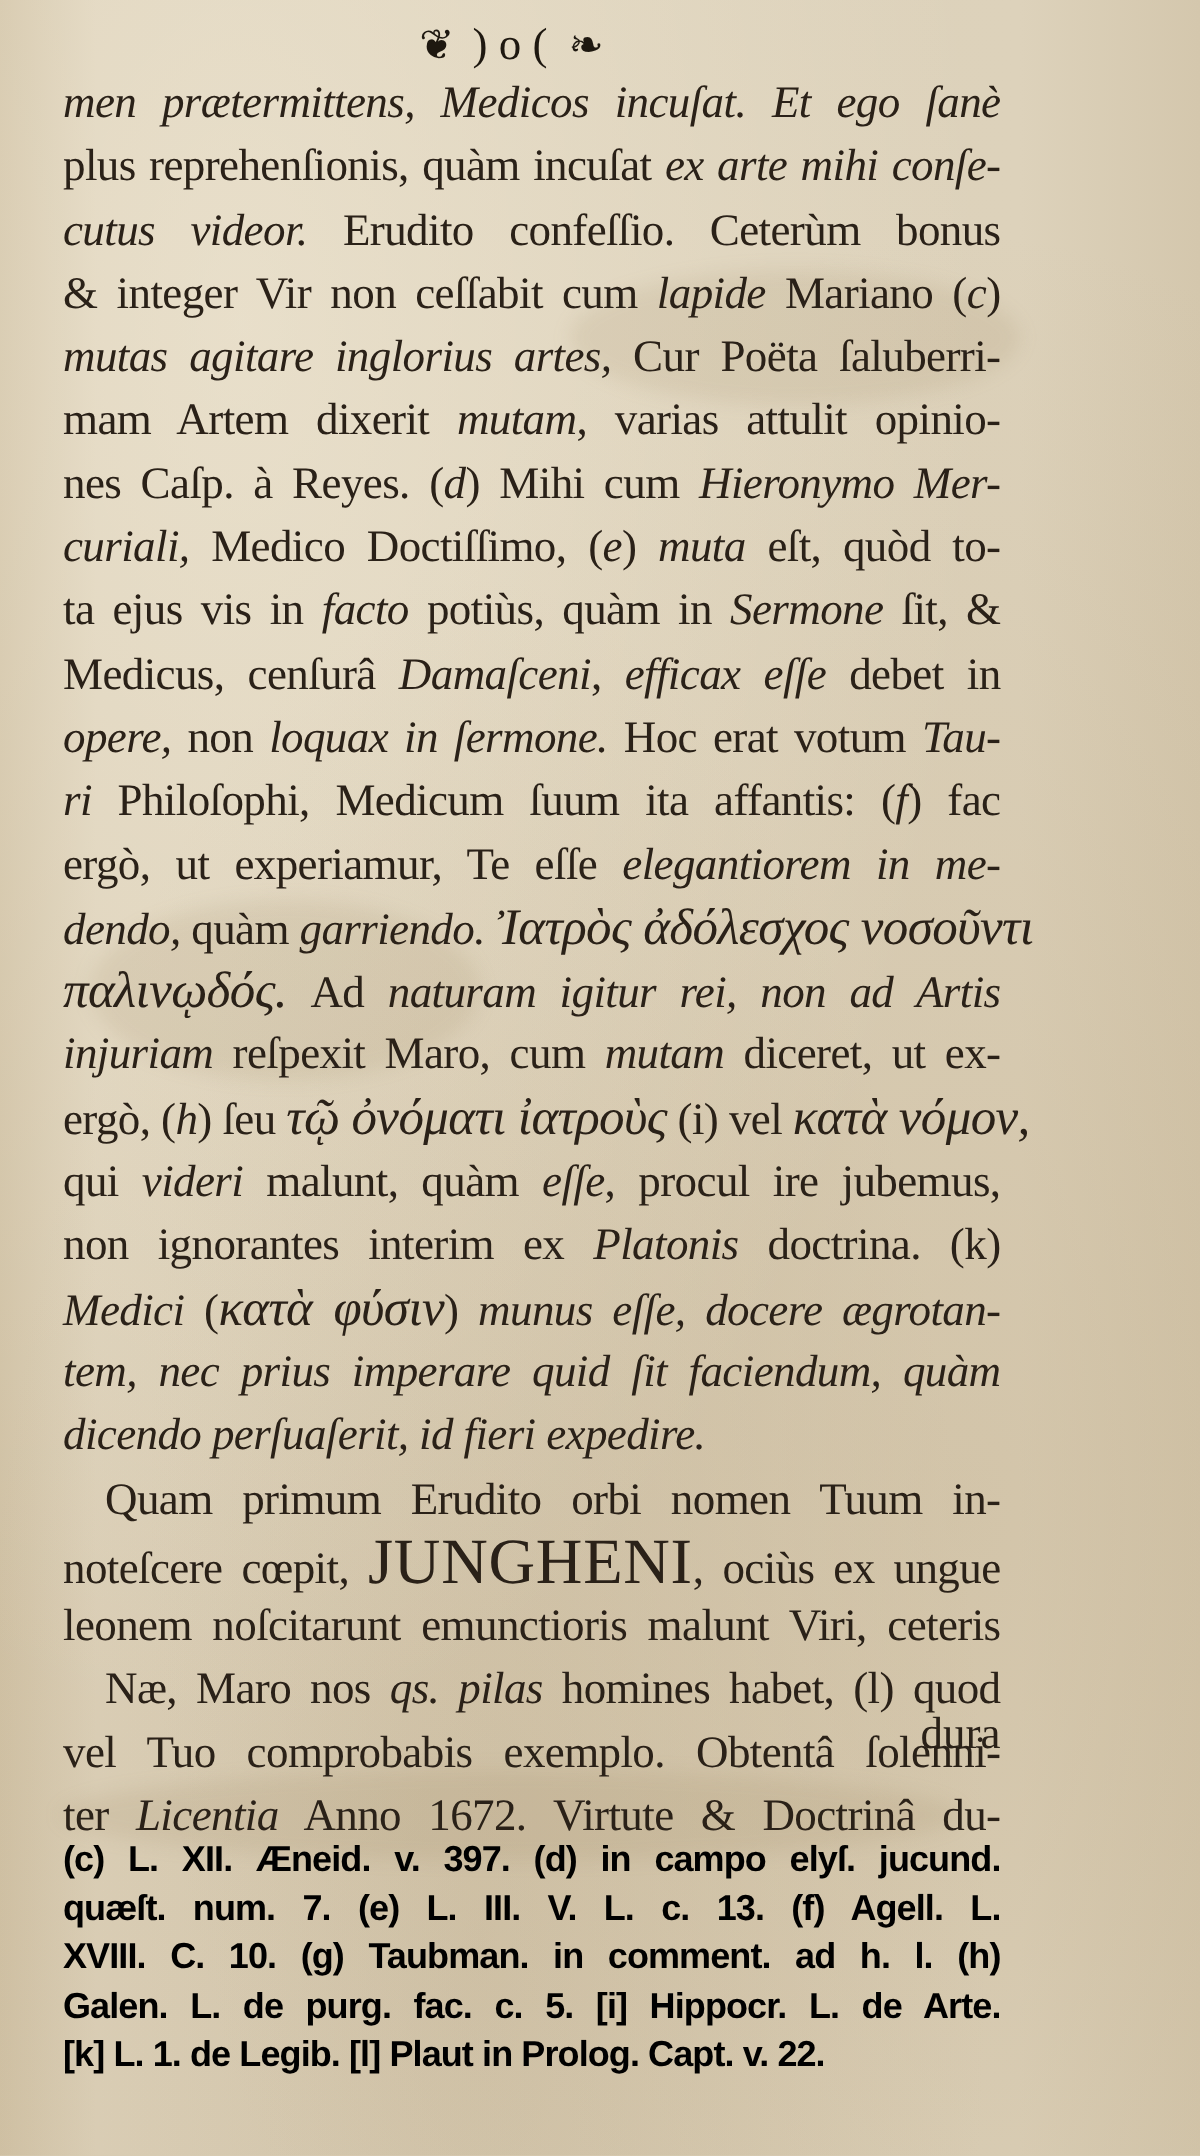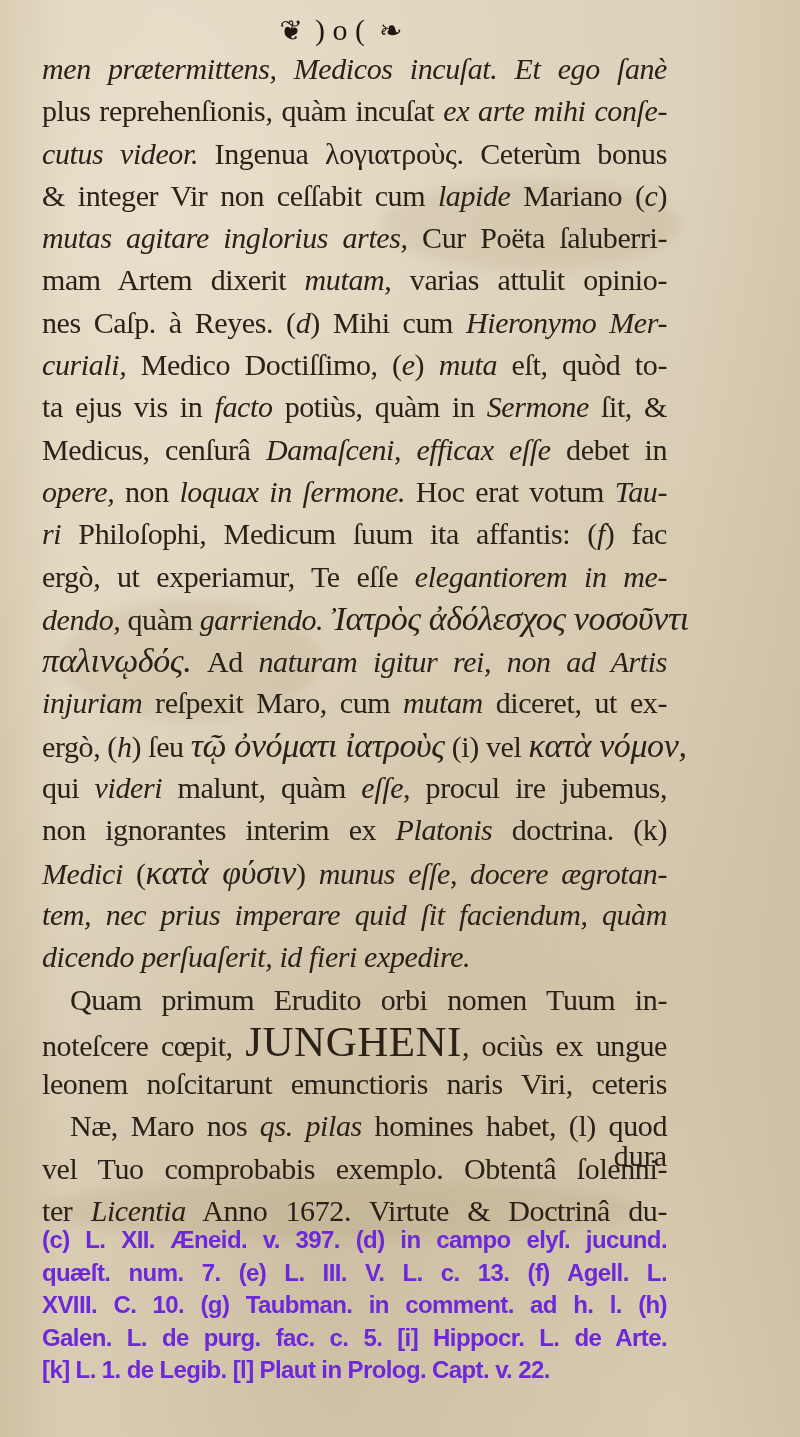--- a/index.html
+++ b/index.html
@@ -37,21 +37,21 @@
   .gr { font-style: italic; font-size: 34px; }
   .caps { font-size: 43px; letter-spacing: 0.5px; }
   .catch { position: absolute; left: 42px; top: 1139px; width: 625px; text-align: right; font-size: 30px; }
   .notes {
     position: absolute; left: 42px; top: 1224px; width: 625px;
     font-family: "Liberation Sans", "DejaVu Sans", sans-serif;
   }
   .note-line {
     height: 32.5px; line-height: 32.5px; font-size: 24px; font-weight: bold;
     white-space: nowrap; text-align: justify; text-align-last: justify;
-    letter-spacing: -0.6px; color: #6d28d9;
+    letter-spacing: -0.6px; color: #000000;
   }
   .note-line.last { text-align-last: left; }
   .stain {
     position: absolute; border-radius: 50%;
     background: rgba(150,120,80,0.12); filter: blur(6px);
   }
 </style>
 </head>
 <body>
 
@@ -62,21 +62,21 @@
 
   <div class="fleuron-row">
     <span class="fleuron">❦</span>
     <span>) o (</span>
     <span class="fleuron">❧</span>
   </div>
 
   <div class="body-text" id="body-text">
       <div class="line"><span class="it">men prætermittens, Medicos incuſat.</span><span class="it">  Et ego ſanè</span></div>
       <div class="line"><span>plus reprehenſionis, quàm incuſat </span><span class="it">ex arte mihi conſe-</span></div>
-      <div class="line"><span class="it">cutus videor.</span><span> Ingenua λογιατροὺς.  Ceterùm bonus</span></div>
+      <div class="line"><span class="it">cutus videor.</span><span> Erudito confeſſio.  Ceterùm bonus</span></div>
       <div class="line"><span>&amp; integer Vir non ceſſabit cum </span><span class="it">lapide</span><span> Mariano (</span><span class="it">c</span><span>)</span></div>
       <div class="line"><span class="it">mutas agitare inglorius artes,</span><span> Cur Poëta ſaluberri-</span></div>
       <div class="line"><span>mam Artem dixerit </span><span class="it">mutam</span><span>, varias attulit opinio-</span></div>
       <div class="line"><span>nes Caſp. à Reyes. (</span><span class="it">d</span><span>) Mihi cum </span><span class="it">Hieronymo Mer-</span></div>
       <div class="line"><span class="it">curiali,</span><span> Medico Doctiſſimo, (</span><span class="it">e</span><span>) </span><span class="it">muta</span><span> eſt, quòd to-</span></div>
       <div class="line"><span>ta ejus vis in </span><span class="it">facto</span><span> potiùs, quàm in </span><span class="it">Sermone</span><span> ſit, &amp;</span></div>
       <div class="line"><span>Medicus, cenſurâ </span><span class="it">Damaſceni</span><span>, </span><span class="it">efficax eſſe</span><span> debet in</span></div>
       <div class="line"><span class="it">opere,</span><span> non </span><span class="it">loquax in ſermone.</span><span> Hoc erat votum </span><span class="it">Tau-</span></div>
       <div class="line"><span class="it">ri</span><span> Philoſophi, Medicum ſuum ita affantis: (</span><span class="it">f</span><span>) fac</span></div>
       <div class="line"><span>ergò, ut experiamur, Te eſſe </span><span class="it">elegantiorem in me-</span></div>
@@ -84,21 +84,21 @@
       <div class="line"><span class="gr">παλινῳδός.</span><span> Ad </span><span class="it">naturam igitur rei, non ad Artis</span></div>
       <div class="line"><span class="it">injuriam</span><span> reſpexit Maro, cum </span><span class="it">mutam</span><span> diceret, ut ex-</span></div>
       <div class="line"><span>ergò, (</span><span class="it">h</span><span>) ſeu </span><span class="gr">τῷ ὀνόματι ἰατροὺς</span><span> (i) vel </span><span class="gr">κατὰ νόμον,</span></div>
       <div class="line"><span>qui </span><span class="it">videri</span><span> malunt, quàm </span><span class="it">eſſe</span><span>, procul ire jubemus,</span></div>
       <div class="line"><span>non ignorantes interim ex </span><span class="it">Platonis</span><span> doctrina. (k)</span></div>
       <div class="line"><span class="it">Medici</span><span> (</span><span class="gr">κατὰ φύσιν</span><span>) </span><span class="it">munus eſſe, docere ægrotan-</span></div>
       <div class="line"><span class="it">tem, nec prius imperare quid ſit faciendum, quàm</span></div>
       <div class="line last"><span class="it">dicendo perſuaſerit, id fieri expedire.</span></div>
       <div class="line indent"><span>Quam primum Erudito orbi nomen Tuum in-</span></div>
       <div class="line"><span>noteſcere cœpit, </span><span class="caps">JUNGHENI</span><span>, ociùs ex ungue</span></div>
-      <div class="line"><span>leonem noſcitarunt emunctioris naris Viri, ceteris</span></div>
+      <div class="line"><span>leonem noſcitarunt emunctioris malunt Viri, ceteris</span></div>
       <div class="line indent"><span>Næ, Maro nos </span><span class="it">qs. pilas</span><span> homines habet, (l) quod</span></div>
       <div class="line"><span>vel Tuo comprobabis exemplo.  Obtentâ ſolenni-</span></div>
       <div class="line"><span>ter </span><span class="it">Licentia</span><span> Anno 1672. Virtute &amp; Doctrinâ du-</span></div>
     </div>
 
   <div class="catch">dura</div>
 
   <div class="notes" id="notes">
       <div class="note-line">(c) L. XII. Æneid. v. 397.  (d) in campo elyſ. jucund.</div>
       <div class="note-line">quæſt. num. 7.   (e) L. III. V. L. c. 13.  (f) Agell. L.</div>

